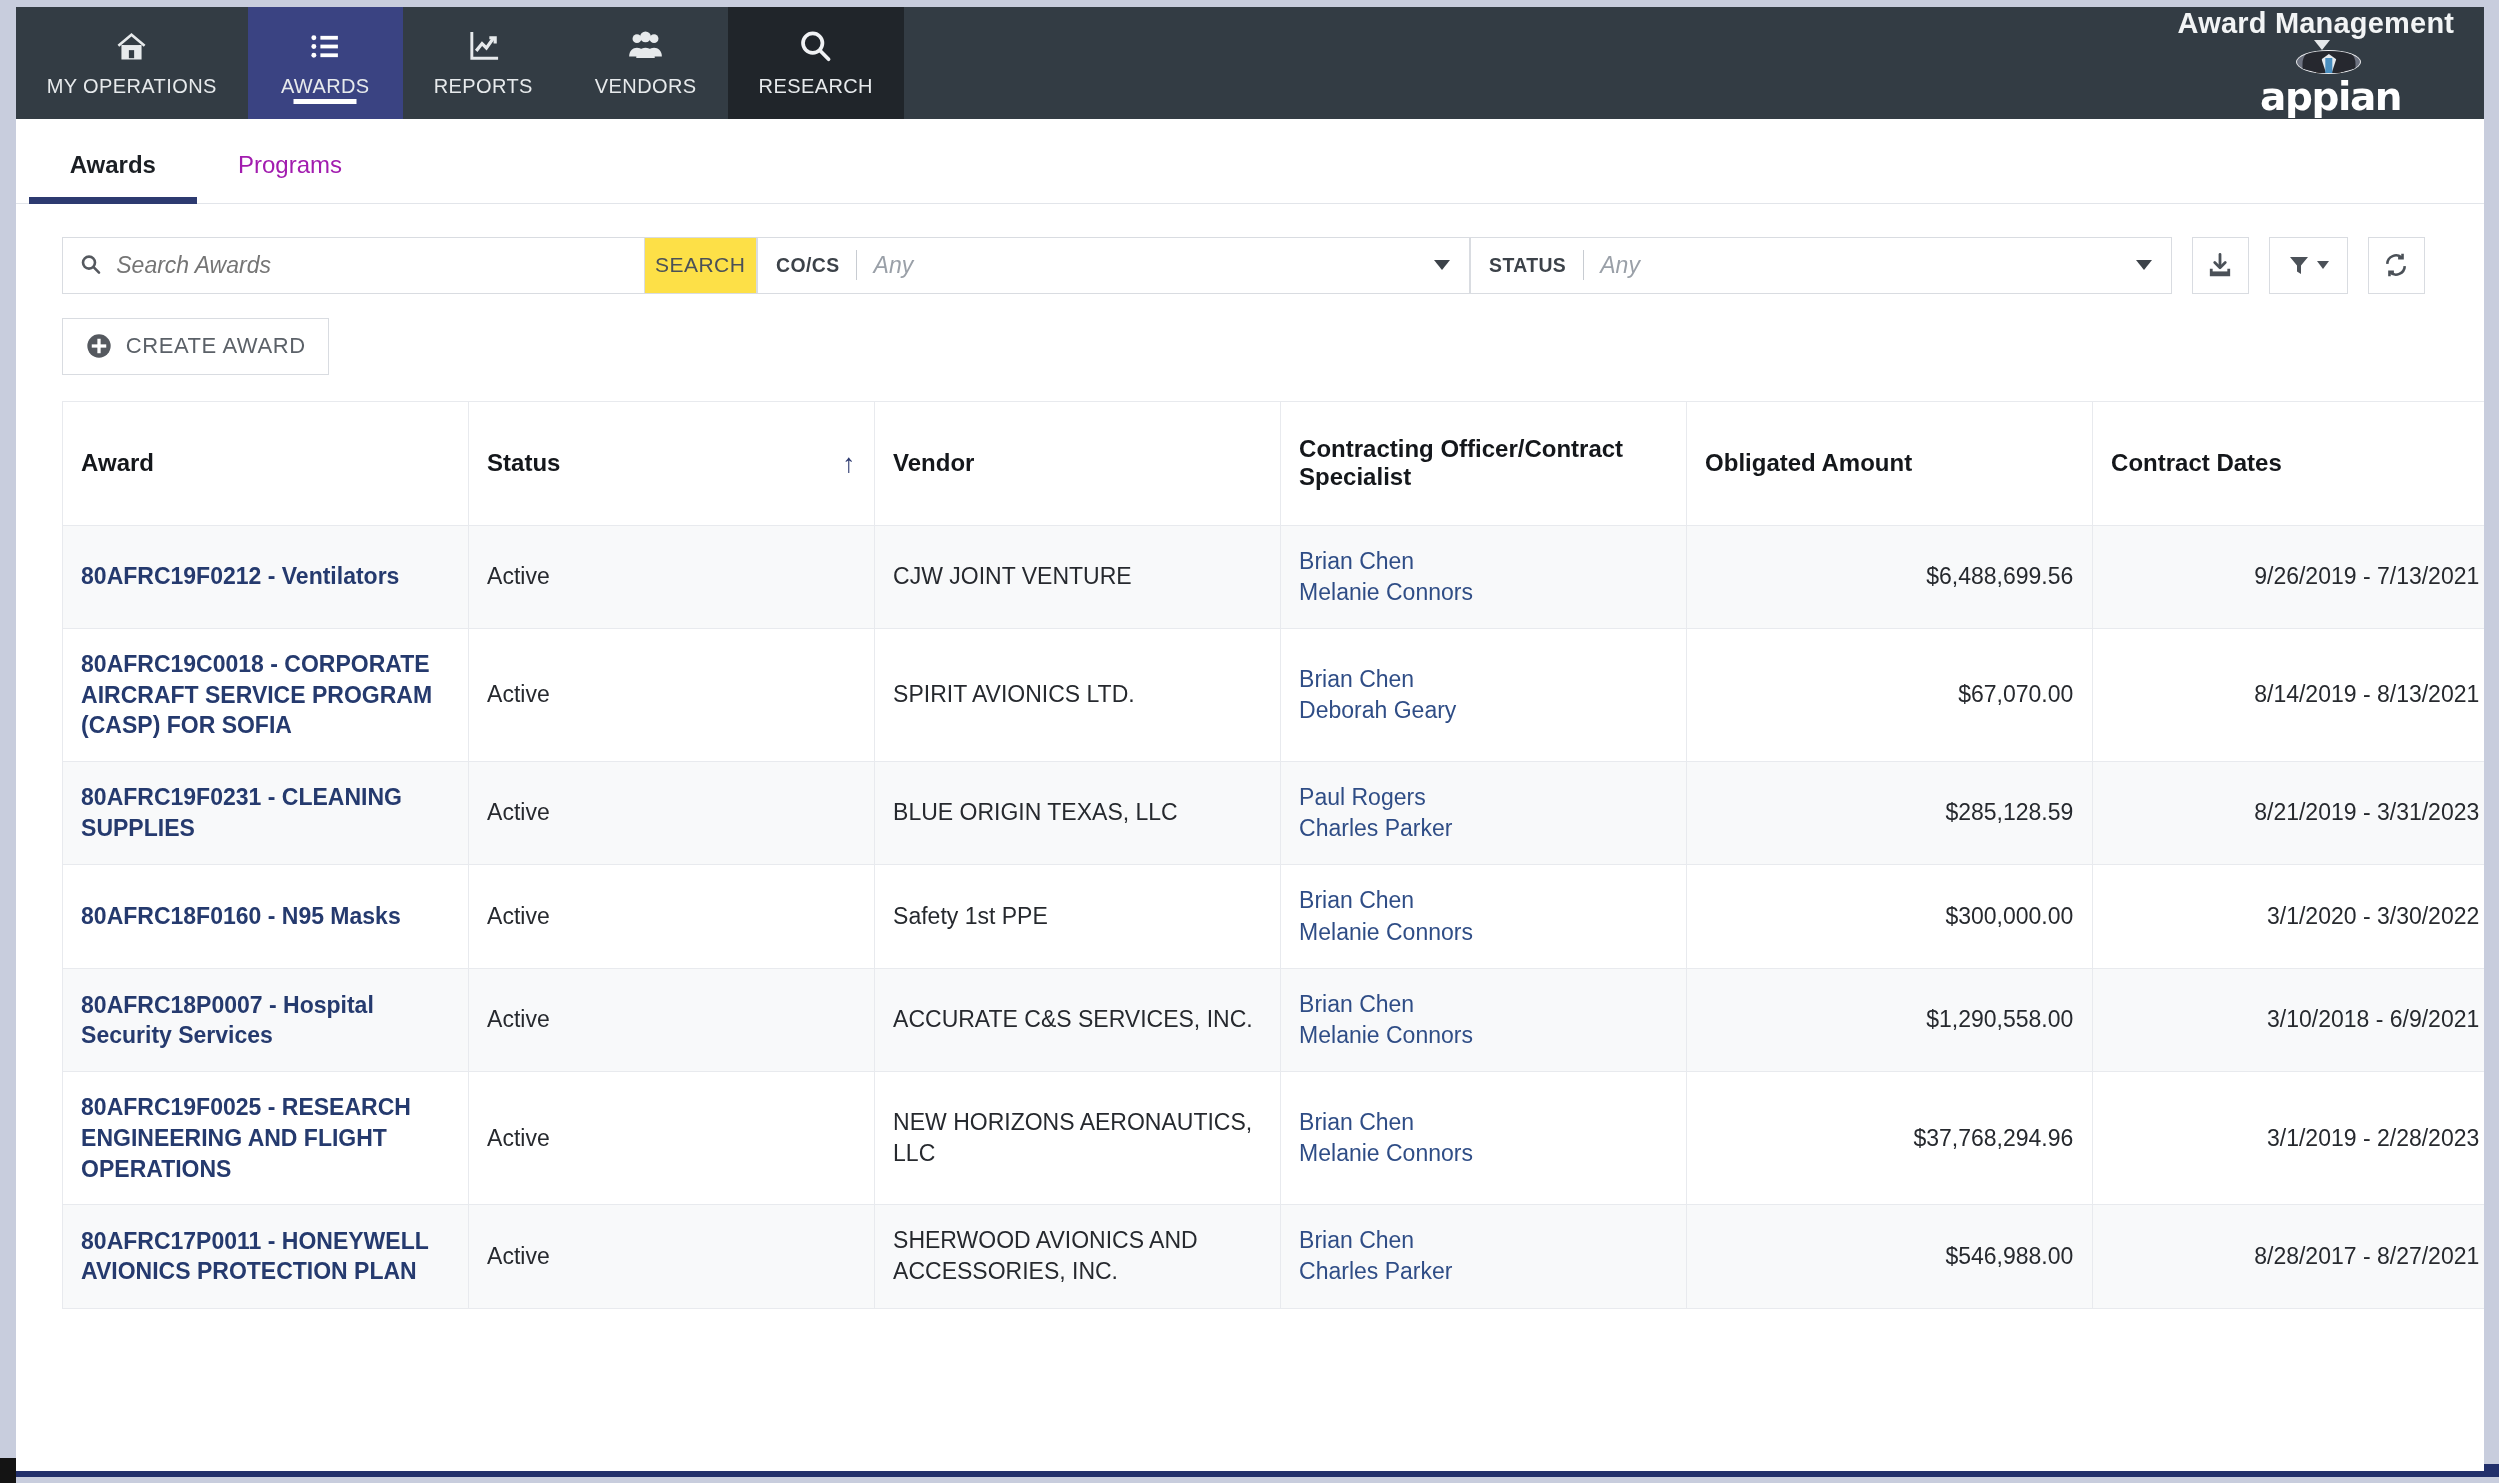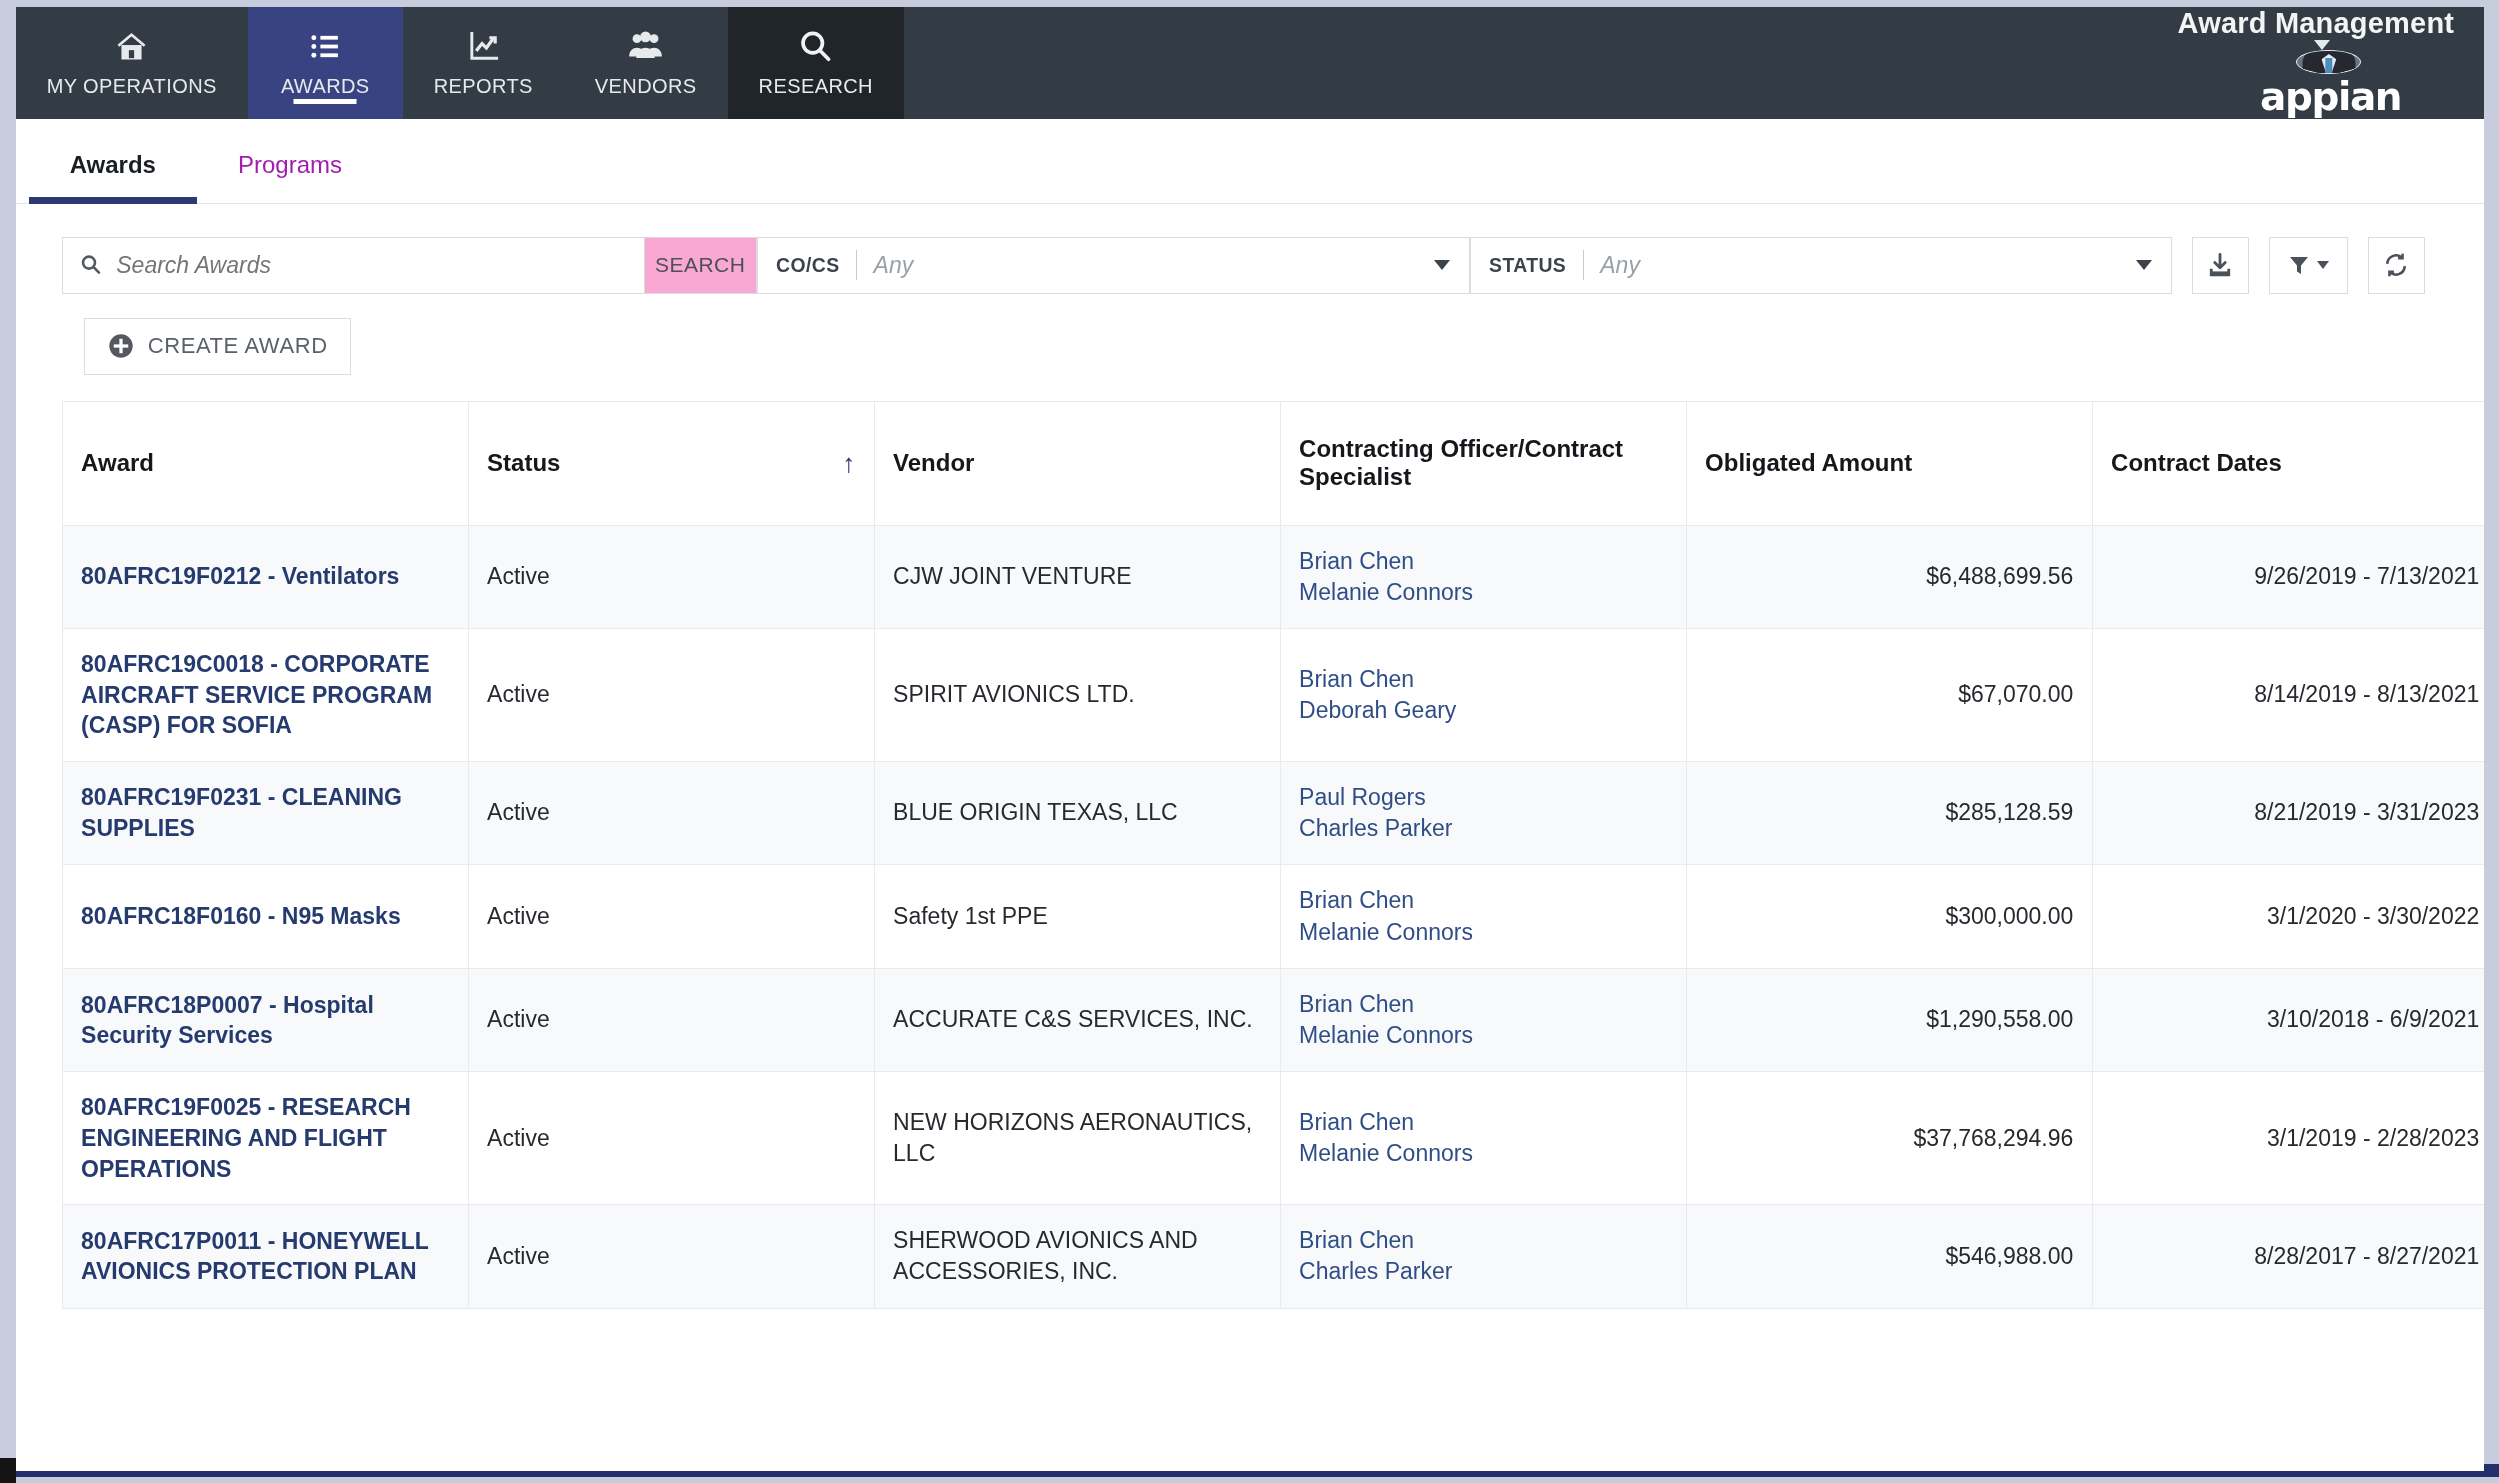--- a/index.html
+++ b/index.html
@@ -221,21 +221,21 @@
     font-style: italic;
     color: #9aa0a8;
     width: 100%;
     font-family: "Liberation Sans", sans-serif;
     background: transparent;
   }
   .search-btn {
     width: 112px;
     border: 0.9px solid #d9dce1;
     border-left: none;
-    background: #f9a8d4;
+    background: #fde047;
     font-size: 21px;
     color: #4b5158;
     letter-spacing: 0.5px;
     cursor: pointer;
     font-family: "Liberation Sans", sans-serif;
   }
   .dropdown {
     height: 57px;
     border: 0.9px solid #d9dce1;
     background: #fff;
@@ -282,21 +282,21 @@
   }
   .icon-btn.wide { width: 79px; gap: 5.5px; }
   .icon-btn .mini-caret {
     width: 0; height: 0;
     border-left: 6.5px solid transparent;
     border-right: 6.5px solid transparent;
     border-top: 8.3px solid #4b5158;
   }
 
   
-  .create-row { padding: 24px 0 0 68px; }
+  .create-row { padding: 24px 0 0 46px; }
   .create-btn {
     display: inline-flex;
     align-items: center;
     height: 57px;
     padding: 0 22px;
     border: 0.9px solid #d9dce1;
     background: #fff;
     font-size: 22px;
     color: #5b6views;
     color: #5b6168;

